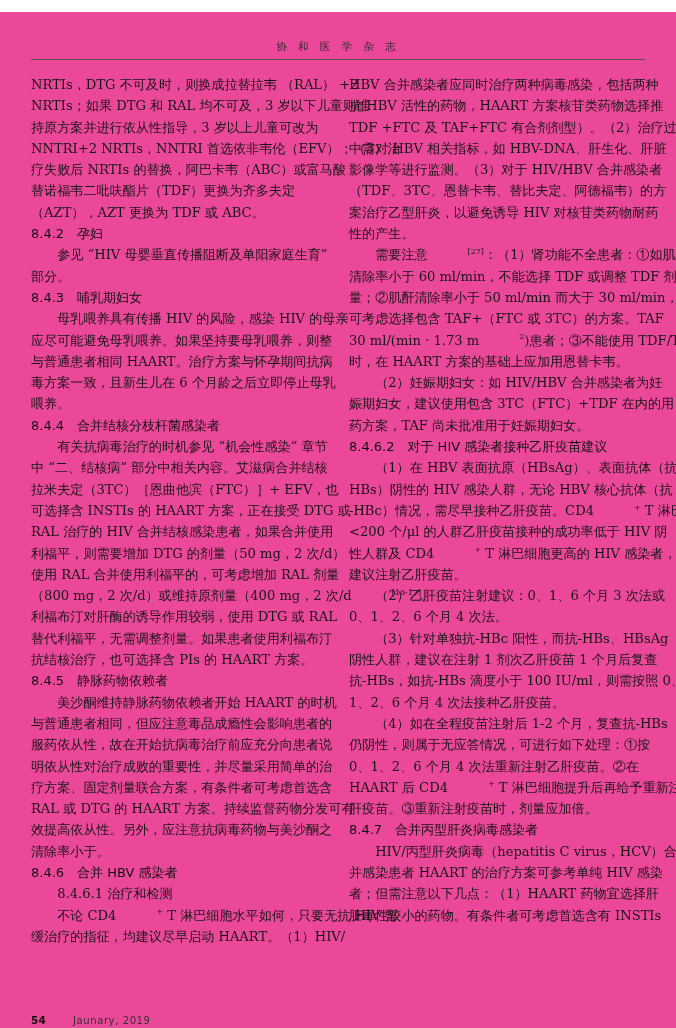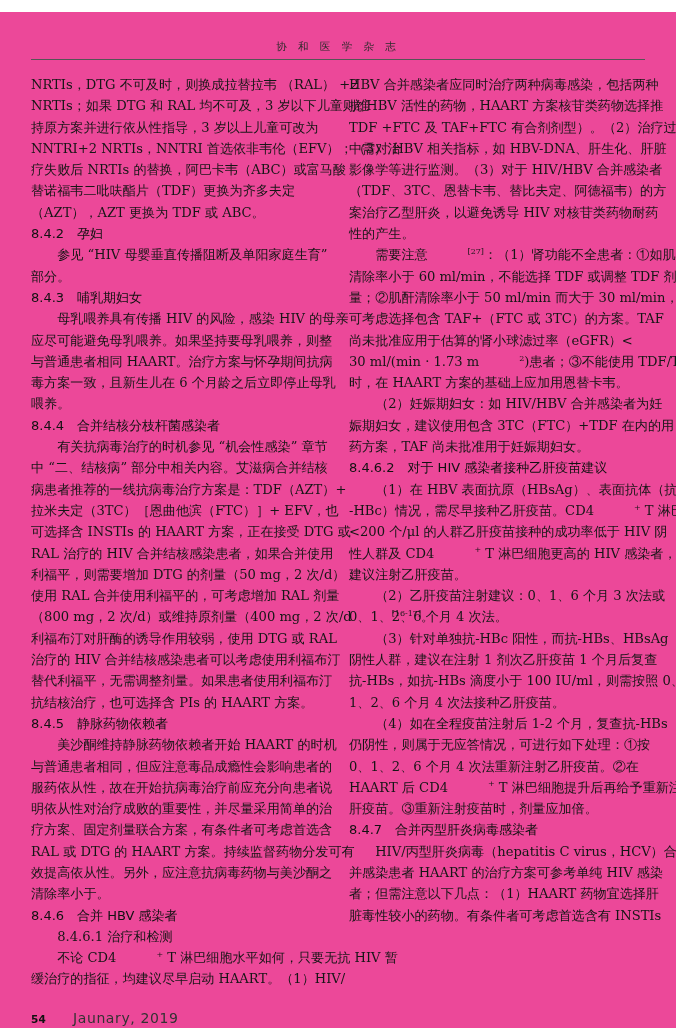--- a/index.html
+++ b/index.html
@@ -95,21 +95,21 @@
   }
   .folio {
     font-family: "DejaVu Sans", "Liberation Sans", sans-serif;
     font-size: 10.5px;
     font-weight: bold;
     color: #111;
     letter-spacing: 0.2px;
   }
   .issue {
     font-family: "DejaVu Sans", "Liberation Sans", sans-serif;
-    font-size: 14px;
+    font-size: 10px;
     color: #333;
     letter-spacing: 0.6px;
   }
 </style>
 </head>
 <body>
 
 <div class="page">
 
   <div class="running-head">协 和 医 学 杂 志</div>
@@ -129,29 +129,27 @@
         <div class="ln">部分。</div>
         <div class="head-ln">8.4.3　哺乳期妇女</div>
         <div class="ln">　　母乳喂养具有传播 HIV 的风险，感染 HIV 的母亲</div>
         <div class="ln">应尽可能避免母乳喂养。如果坚持要母乳喂养，则整</div>
         <div class="ln">与普通患者相同 HAART。治疗方案与怀孕期间抗病</div>
         <div class="ln">毒方案一致，且新生儿在 6 个月龄之后立即停止母乳</div>
         <div class="ln">喂养。</div>
         <div class="head-ln">8.4.4　合并结核分枝杆菌感染者</div>
         <div class="ln">　　有关抗病毒治疗的时机参见 “机会性感染” 章节</div>
         <div class="ln">中 “二、结核病” 部分中相关内容。艾滋病合并结核</div>
-        <div class="ln">病患者推荐的一线抗病毒治疗方案是：TDF（AZT）+</div>
         <div class="ln">拉米夫定（3TC）［恩曲他滨（FTC）］+ EFV，也</div>
         <div class="ln">可选择含 INSTIs 的 HAART 方案，正在接受 DTG 或</div>
         <div class="ln">RAL 治疗的 HIV 合并结核感染患者，如果合并使用</div>
         <div class="ln">利福平，则需要增加 DTG 的剂量（50 mg，2 次/d）；</div>
         <div class="ln">使用 RAL 合并使用利福平的，可考虑增加 RAL 剂量</div>
         <div class="ln">（800 mg，2 次/d）或维持原剂量（400 mg，2 次/d<sup>[16-17]</sup>。</div>
         <div class="ln">利福布汀对肝酶的诱导作用较弱，使用 DTG 或 RAL</div>
-        <div class="ln">治疗的 HIV 合并结核感染患者可以考虑使用利福布汀</div>
         <div class="ln">替代利福平，无需调整剂量。如果患者使用利福布汀</div>
         <div class="ln">抗结核治疗，也可选择含 PIs 的 HAART 方案。</div>
         <div class="head-ln">8.4.5　静脉药物依赖者</div>
         <div class="ln">　　美沙酮维持静脉药物依赖者开始 HAART 的时机</div>
         <div class="ln">与普通患者相同，但应注意毒品成瘾性会影响患者的</div>
         <div class="ln">服药依从性，故在开始抗病毒治疗前应充分向患者说</div>
         <div class="ln">明依从性对治疗成败的重要性，并尽量采用简单的治</div>
         <div class="ln">疗方案、固定剂量联合方案，有条件者可考虑首选含</div>
         <div class="ln">RAL 或 DTG 的 HAART 方案。持续监督药物分发可有</div>
         <div class="ln">效提高依从性。另外，应注意抗病毒药物与美沙酮之</div>
@@ -167,28 +165,28 @@
         <div class="ln">TDF +FTC 及 TAF+FTC 有合剂剂型）。（2）治疗过程</div>
         <div class="ln">中需对 HBV 相关指标，如 HBV-DNA、肝生化、肝脏</div>
         <div class="ln">影像学等进行监测。（3）对于 HIV/HBV 合并感染者</div>
         <div class="ln">（TDF、3TC、恩替卡韦、替比夫定、阿德福韦）的方</div>
         <div class="ln">案治疗乙型肝炎，以避免诱导 HIV 对核苷类药物耐药</div>
         <div class="ln">性的产生。</div>
         <div class="ln">　　需要注意<sup>[27]</sup>：（1）肾功能不全患者：①如肌酐</div>
         <div class="ln">清除率小于 60 ml/min，不能选择 TDF 或调整 TDF 剂</div>
         <div class="ln">量；②肌酐清除率小于 50 ml/min 而大于 30 ml/min，</div>
         <div class="ln">可考虑选择包含 TAF+（FTC 或 3TC）的方案。TAF</div>
-        <div class="ln">尚未批准应用于估算的肾小球滤过率（eGFR）&lt;</div>
         <div class="ln">30 ml/(min · 1.73 m<sup>2</sup>)患者；③不能使用 TDF/TAF</div>
         <div class="ln">时，在 HAART 方案的基础上应加用恩替卡韦。</div>
         <div class="ln">　　（2）妊娠期妇女：如 HIV/HBV 合并感染者为妊</div>
         <div class="ln">娠期妇女，建议使用包含 3TC（FTC）+TDF 在内的用</div>
         <div class="ln">药方案，TAF 尚未批准用于妊娠期妇女。</div>
         <div class="head-ln">8.4.6.2　对于 HIV 感染者接种乙肝疫苗建议</div>
         <div class="ln">　　（1）在 HBV 表面抗原（HBsAg）、表面抗体（抗-</div>
+        <div class="ln">HBs）阴性的 HIV 感染人群，无论 HBV 核心抗体（抗</div>
         <div class="ln">-HBc）情况，需尽早接种乙肝疫苗。CD4<sup>+</sup> T 淋巴细胞</div>
         <div class="ln">&lt;200 个/μl 的人群乙肝疫苗接种的成功率低于 HIV 阴</div>
         <div class="ln">性人群及 CD4<sup>+</sup> T 淋巴细胞更高的 HIV 感染者，但仍</div>
         <div class="ln">建议注射乙肝疫苗。</div>
         <div class="ln">　　（2）乙肝疫苗注射建议：0、1、6 个月 3 次法或</div>
         <div class="ln">0、1、2、6 个月 4 次法。</div>
         <div class="ln">　　（3）针对单独抗-HBc 阳性，而抗-HBs、HBsAg</div>
         <div class="ln">阴性人群，建议在注射 1 剂次乙肝疫苗 1 个月后复查</div>
         <div class="ln">抗-HBs，如抗-HBs 滴度小于 100 IU/ml，则需按照 0、</div>
         <div class="ln">1、2、6 个月 4 次法接种乙肝疫苗。</div>

